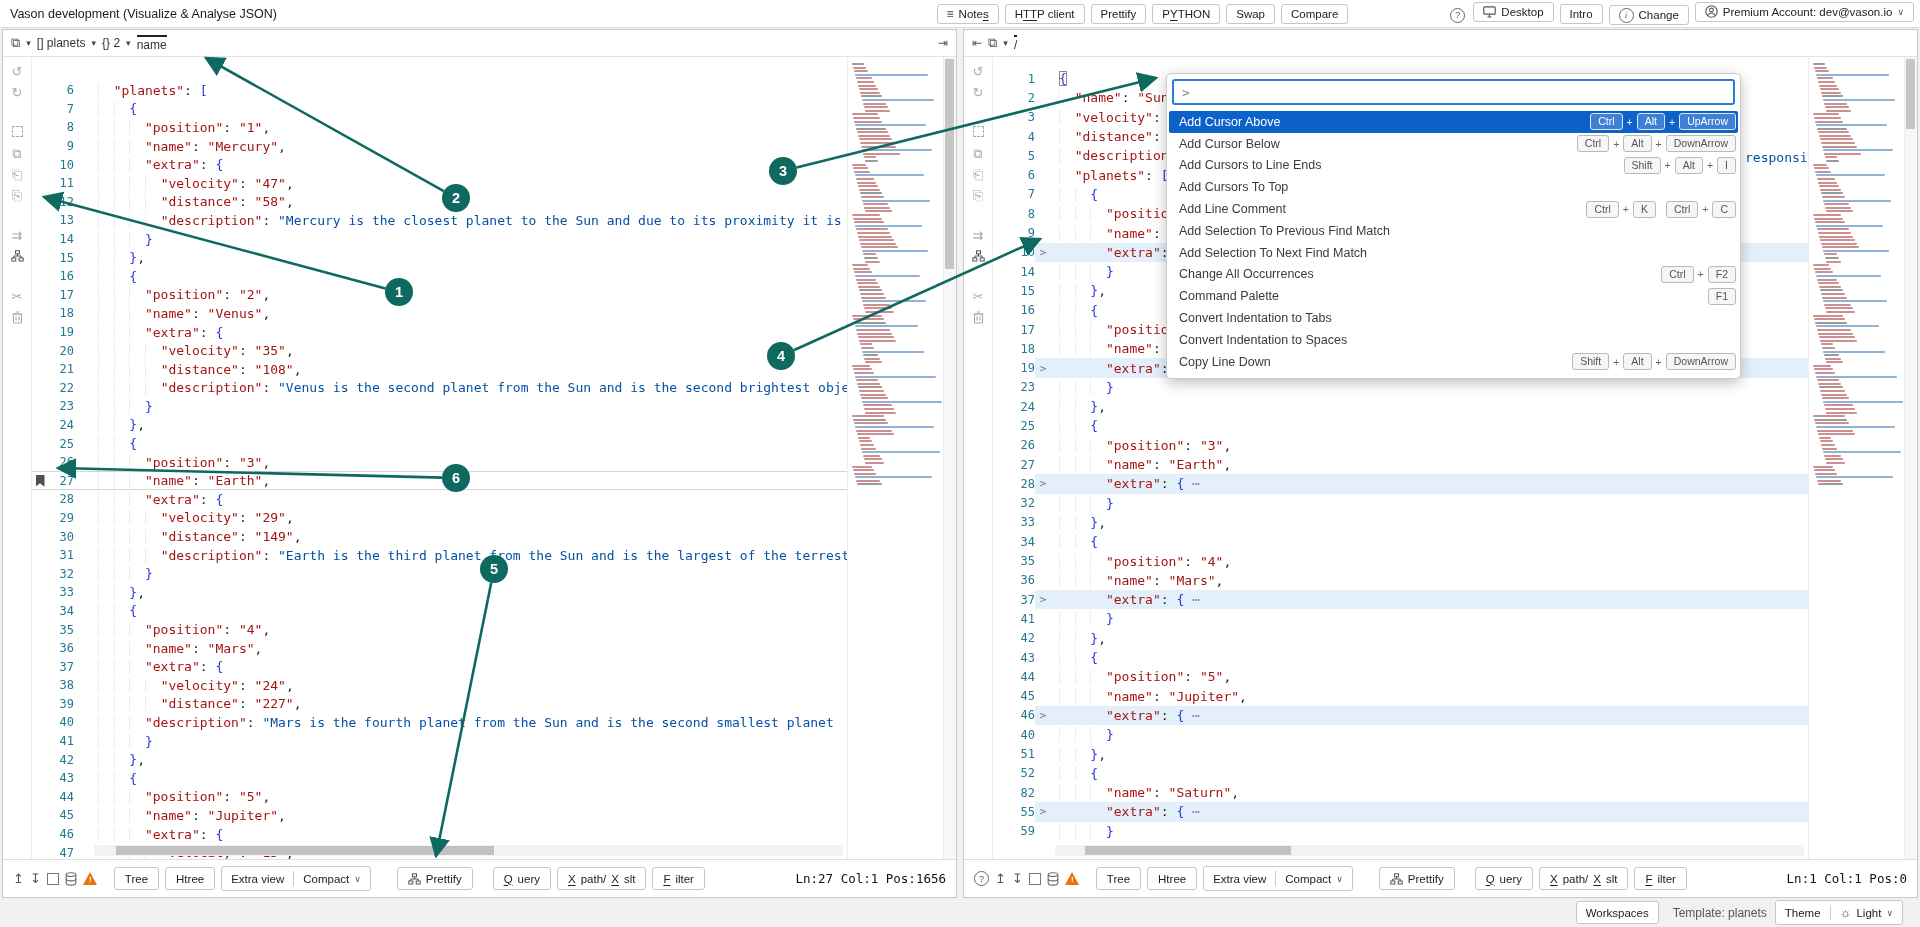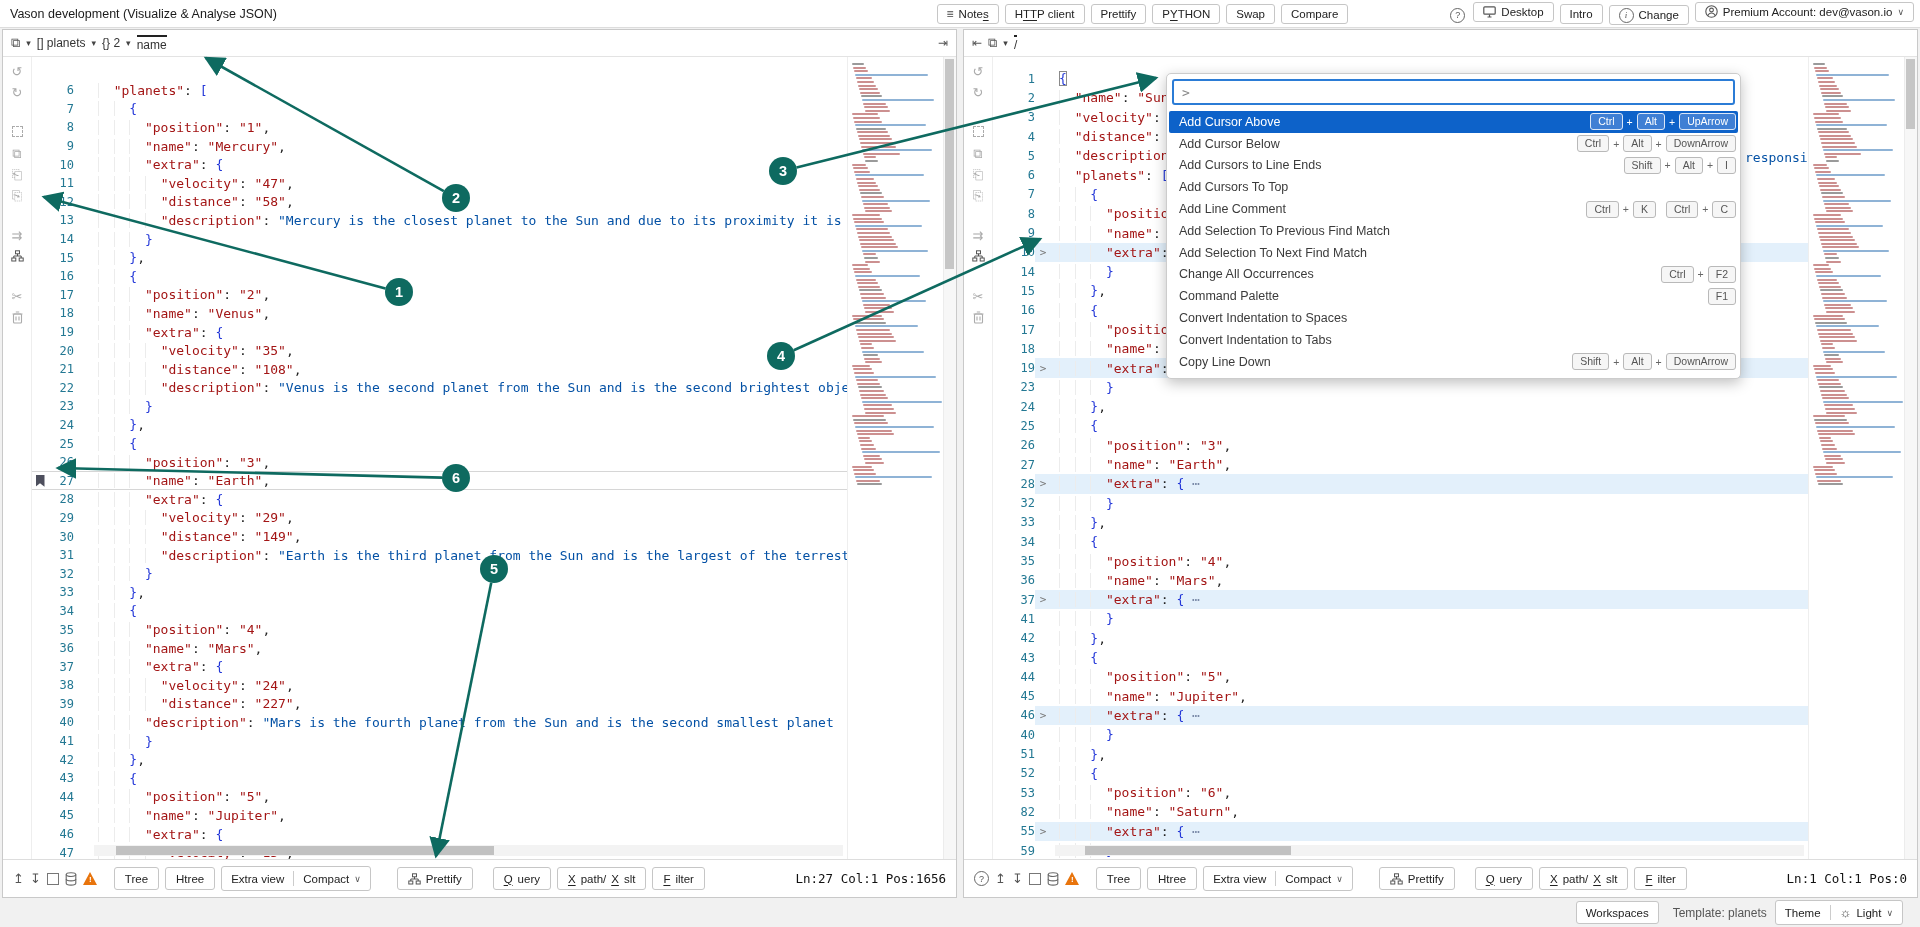--- a/index.html
+++ b/index.html
@@ -831,26 +831,20 @@
               <span class="code" style="background:repeating-linear-gradient(90deg,#ececec 0 1px,transparent 1px 2ch) 8px 0/4ch 100% no-repeat;">    <span class="tk-br">}</span>,</span>
             </div>
             <div class="row" style="height:19.3px">
               <span class="bmcell"></span>
               <span class="num">52</span>
               <span class="fold"></span>
               <span class="code" style="background:repeating-linear-gradient(90deg,#ececec 0 1px,transparent 1px 2ch) 8px 0/4ch 100% no-repeat;">    <span class="tk-br">{</span></span>
             </div>
             <div class="row" style="height:19.3px">
               <span class="bmcell"></span>
-              <span class="num">53</span>
-              <span class="fold"></span>
-              <span class="code" style="background:repeating-linear-gradient(90deg,#ececec 0 1px,transparent 1px 2ch) 8px 0/6ch 100% no-repeat;">      <span class="tk-key">"position"</span>: <span class="tk-str">"6"</span>,</span>
-            </div>
-            <div class="row" style="height:19.3px">
-              <span class="bmcell"></span>
               <span class="num">82</span>
               <span class="fold"></span>
               <span class="code" style="background:repeating-linear-gradient(90deg,#ececec 0 1px,transparent 1px 2ch) 8px 0/6ch 100% no-repeat;">      <span class="tk-key">"name"</span>: <span class="tk-str">"Saturn"</span>,</span>
             </div>
             <div class="row hl" style="height:19.3px">
               <span class="bmcell"></span>
               <span class="num">55</span>
               <span class="fold">&gt;</span>
               <span class="code" style="background:repeating-linear-gradient(90deg,#ececec 0 1px,transparent 1px 2ch) 8px 0/6ch 100% no-repeat;">      <span class="tk-key">"extra"</span>: <span class="tk-br">{</span> <span class="tk-el">⋯</span></span>
             </div>
@@ -1094,24 +1088,24 @@
             <span class="key">F2</span>
           </span>
         </div>
         <div class="pitem">
           <span class="lbl">Command Palette</span>
           <span class="kgroup">
             <span class="key">F1</span>
           </span>
         </div>
         <div class="pitem">
+          <span class="lbl">Convert Indentation to Tabs</span>
+        </div>
+        <div class="pitem">
           <span class="lbl">Convert Indentation to Spaces</span>
-        </div>
-        <div class="pitem">
-          <span class="lbl">Convert Indentation to Tabs</span>
         </div>
         <div class="pitem">
           <span class="lbl">Copy Line Down</span>
           <span class="kgroup">
             <span class="key">Shift</span>
             <span class="plus">+</span>
             <span class="key">Alt</span>
             <span class="plus">+</span>
             <span class="key">DownArrow</span>
           </span>

